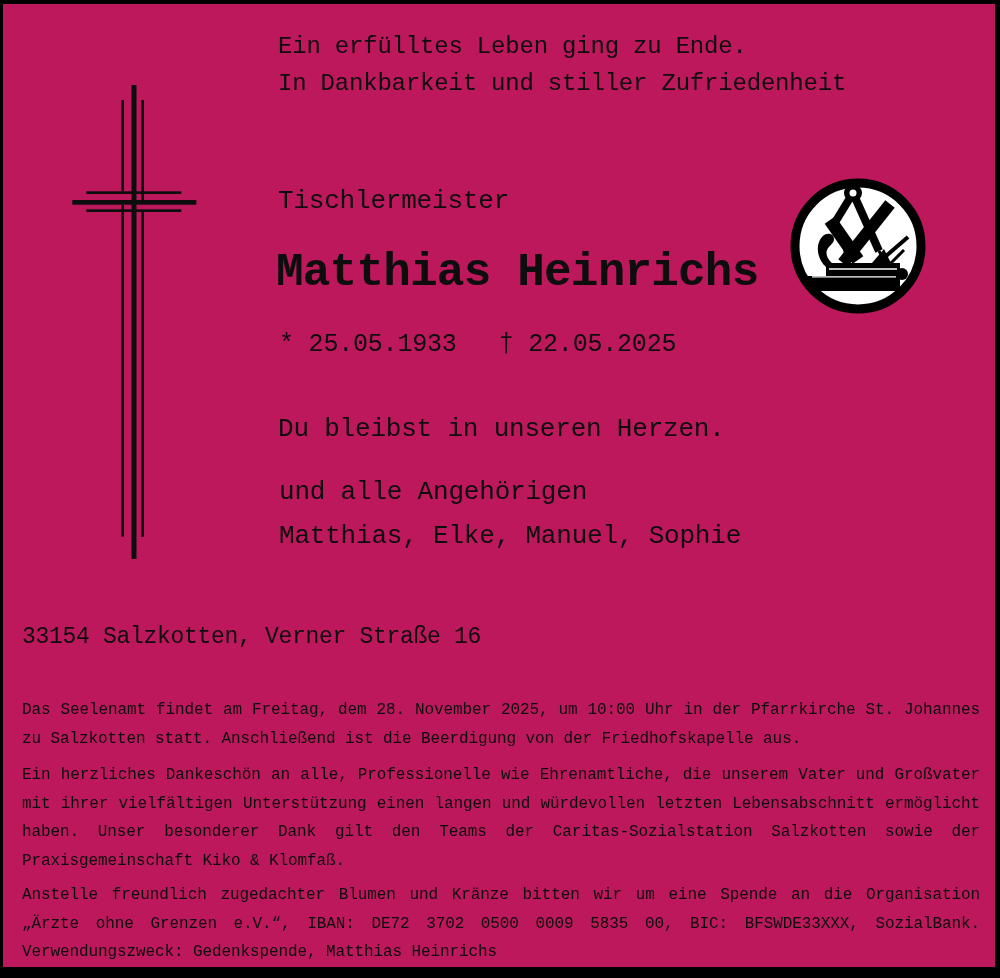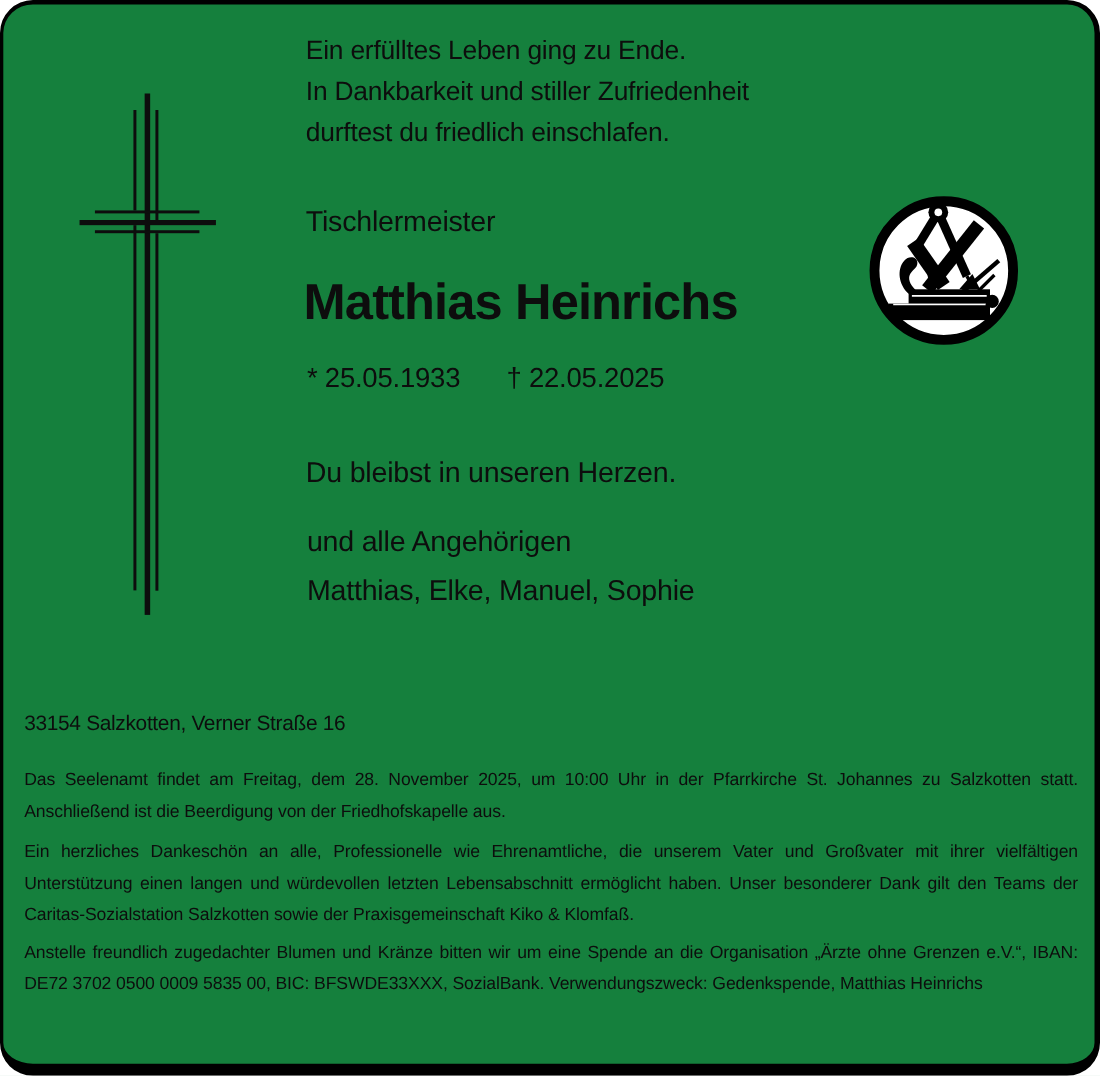--- a/index.html
+++ b/index.html
@@ -1,35 +1,34 @@
 <!DOCTYPE html>
 <html lang="de"><head>
 <meta charset="utf-8">
 <style>
   html,body{margin:0;padding:0;background:#ffffff;}
   .page{
     position:relative;
     width:1000px;height:978px;
     box-sizing:border-box;
-    background:#15803d;
+    background:#be185d;
     border-style:solid;border-color:#000;
     border-width:4px 5px 11px 3px;
-    font-family:Liberation Sans, sans-serif;
+    font-family:Liberation Mono, monospace;
     color:#0d0d0d;
     overflow:hidden;
-    border-radius:30px;
   }
   .abs{position:absolute;}
   .intro{left:275px;top:24px;font-size:24px;line-height:37px;letter-spacing:-0.2px;}
   .title-line{left:275px;top:182px;font-size:26px;letter-spacing:-0.2px;}
   .name{left:273px;top:243px;font-size:46px;font-weight:bold;letter-spacing:-0.8px;white-space:nowrap;}
   .dates{left:276px;top:326px;font-size:25px;display:flex;gap:42px;letter-spacing:-0.2px;justify-content:flex-end;}
   .farewell{left:275px;top:410px;font-size:26px;letter-spacing:-0.2px;}
   .mourners{left:276px;top:466px;font-size:26px;line-height:44px;letter-spacing:-0.2px;}
-  .address{left:19px;top:644px;font-size:19px;letter-spacing:-0.3px;}
+  .address{left:19px;top:620px;font-size:23px;letter-spacing:-0.3px;}
   .bottom-text{left:19px;top:692px;width:958px;font-size:16px;line-height:28.5px;text-align:justify;letter-spacing:-0.1px;}
   .bottom-text p{margin:0;}
   .bottom-text p.p-service{margin-bottom:8px;}
   .bottom-text p.p-thanks{margin-bottom:6px;}
   .cross-svg{left:57px;top:71px;}
   .emblem-svg{left:783px;top:170px;}
 </style>
 </head>
 <body>
 
@@ -82,21 +81,20 @@
       <rect x="22" y="102" width="92" height="15"></rect>
 
       <line x1="43" y1="95" x2="111" y2="95" stroke="#ffffff" stroke-width="1.5"></line>
       <line x1="26" y1="102.8" x2="110" y2="102.8" stroke="#ffffff" stroke-width="1.2"></line>
     </g>
   </svg>
 
   <div class="abs intro">
     <div>Ein erfülltes Leben ging zu Ende.</div>
     <div>In Dankbarkeit und stiller Zufriedenheit</div>
-    <div>durftest du friedlich einschlafen.</div>
   </div>
 
   <div class="abs name">Matthias Heinrichs</div>
 
   <div class="abs title-line">Tischlermeister</div>
 
   <div class="abs dates">
     <span>* 25.05.1933</span>
     <span>† 22.05.2025</span>
   </div>

